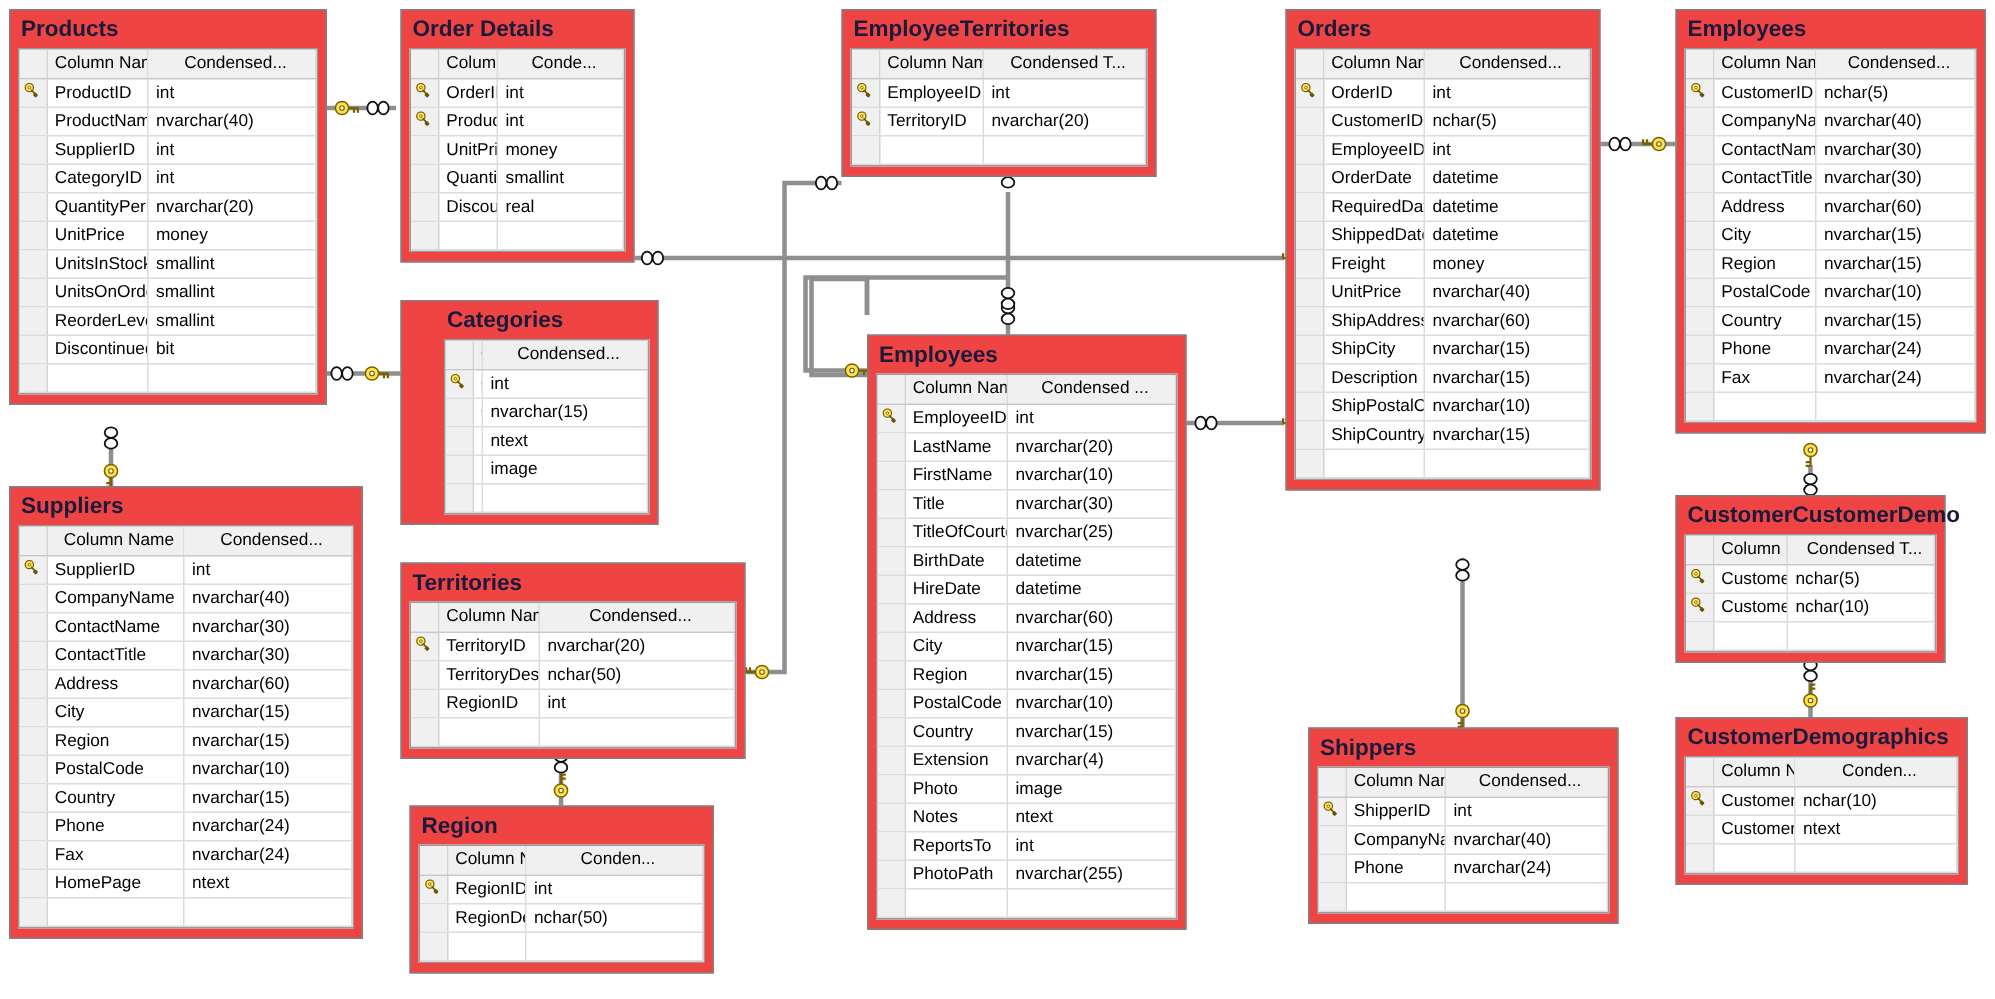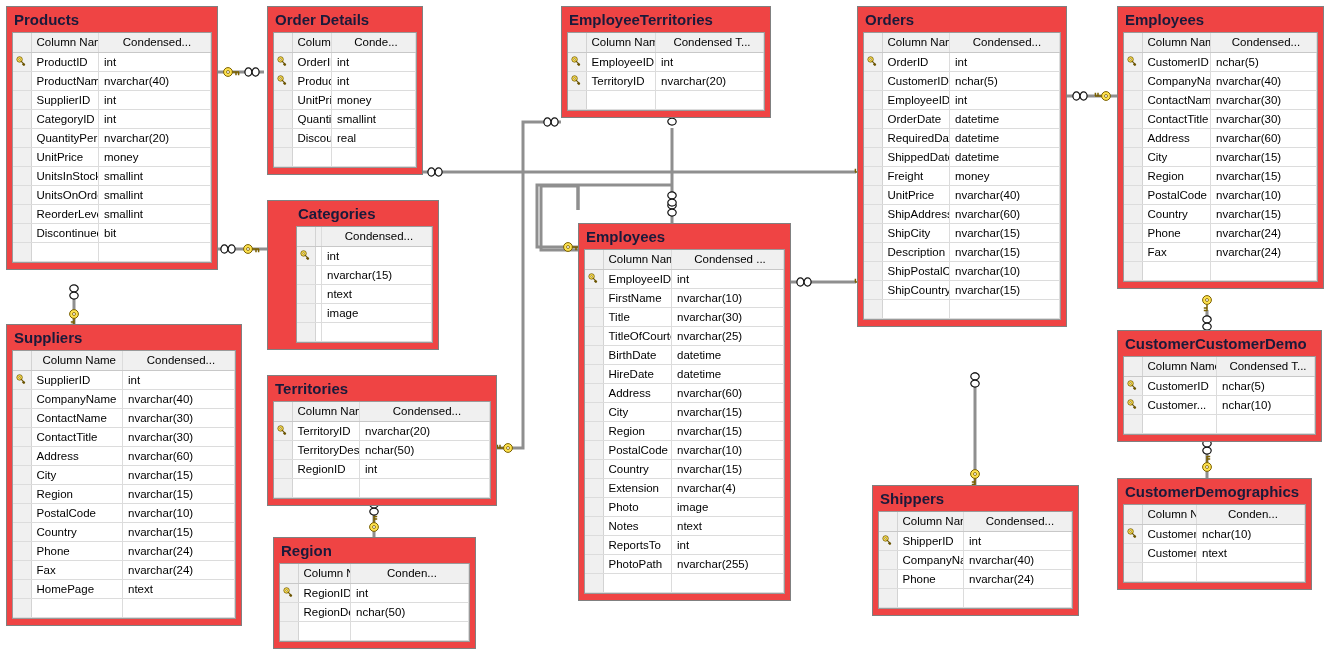--- a/index.html
+++ b/index.html
@@ -589,20 +589,25 @@
                 <td class="gutter"><svg class="key" viewBox="0 0 16 16" aria-hidden="true">
                     <ellipse cx="5.2" cy="5.0" rx="4.0" ry="4.0" fill="#ffe24d" stroke="#6b5400" stroke-width="1.1"></ellipse>
                     <circle cx="5.2" cy="5.0" r="1.25" fill="#ffffff" stroke="#6b5400" stroke-width="0.8"></circle>
                     <path d="M7.4 7.6 L12.4 12.8 M9.6 12.0 L11.4 13.6 M11.0 10.6 L12.6 12.2" stroke="#6b5400" stroke-width="1.6" fill="none" stroke-linecap="round"></path>
                   </svg></td>
                 <td>EmployeeID</td>
                 <td style="width: 112px;">int</td>
               </tr>
               <tr>
                 <td class="gutter"></td>
+                <td>LastName</td>
+                <td style="width: 112px;">nvarchar(20)</td>
+              </tr>
+              <tr>
+                <td class="gutter"></td>
                 <td>FirstName</td>
                 <td style="width: 112px;">nvarchar(10)</td>
               </tr>
               <tr>
                 <td class="gutter"></td>
                 <td>Title</td>
                 <td style="width: 112px;">nvarchar(30)</td>
               </tr>
               <tr>
                 <td class="gutter"></td>
@@ -871,21 +876,21 @@
               </tr>
               <tr class="empty-row">
                 <td class="gutter"></td>
                 <td></td>
                 <td style="width: 108px;"></td>
               </tr>
             </tbody>
           </table>
         </div>
       </div>
-      <div class="tbl" style="left: 1117px; top: 330px; width: 205px;">
+      <div class="tbl" style="left: 1117px; top: 330px; width: 180px;">
         <div class="tbl-title">CustomerCustomerDemo</div>
         <div class="grid">
           <table class="cols">
             <thead>
               <tr>
                 <th class="gutter"></th>
                 <th>Column Name</th>
                 <th style="width: 98px;">Condensed T...</th>
               </tr>
             </thead>

